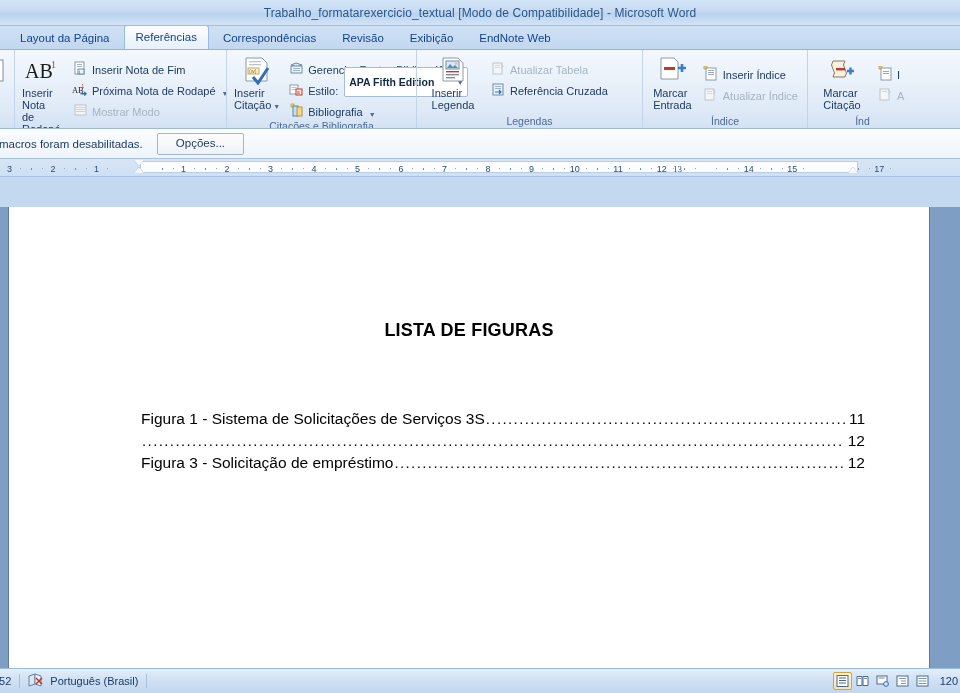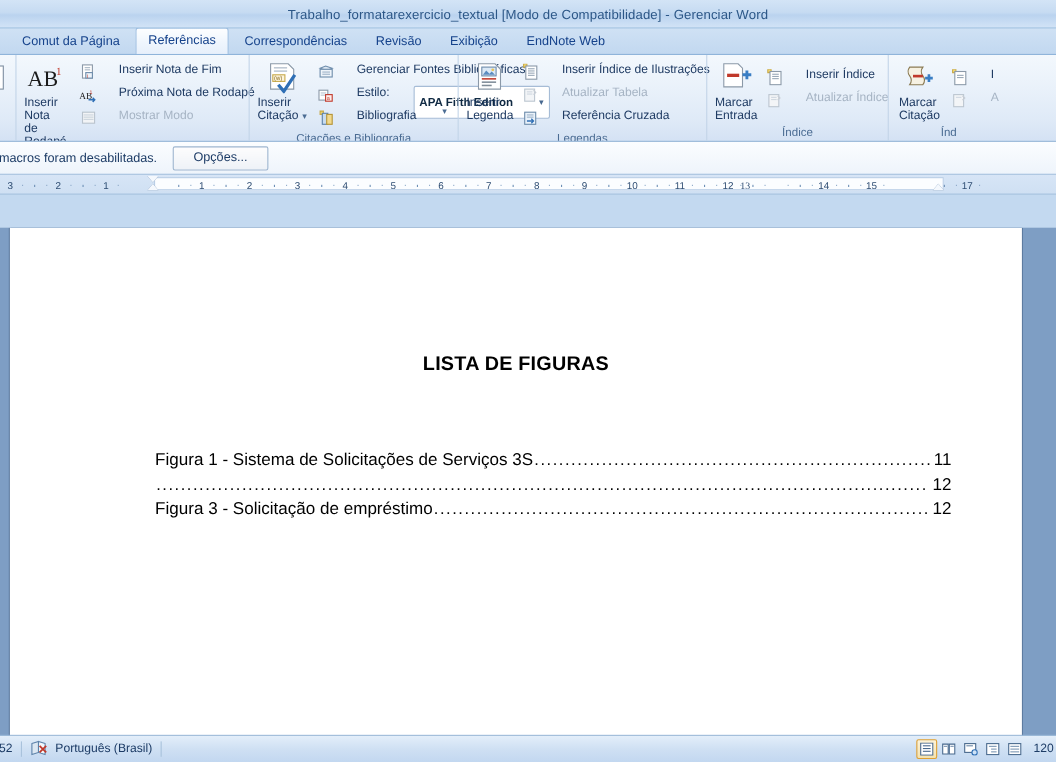--- a/index.html
+++ b/index.html
@@ -63,21 +63,21 @@
   .bigbtn{
     width:64px;display:flex;flex-direction:column;align-items:center;
     padding:2px 2px 0;cursor:default;
   }
   .bigbtn .lbl{font-size:11px;color:#1f3b63;line-height:12px;margin-top:2px;}
   .bigicon{height:28px;display:flex;align-items:center;justify-content:center;}
 
   
   .smallcol{display:flex;flex-direction:column;justify-content:flex-start;padding-top:1px;}
   .smallbtn{
-    height:19px;display:flex;align-items:flex-start;gap:20px;padding:0 3px;white-space:nowrap;
+    height:19px;display:flex;align-items:flex-end;gap:4px;padding:0 3px;white-space:nowrap;
     font-size:11px;color:#1f3b63;border:1px solid transparent;border-radius:2px;
   }
   .smallbtn.disabled{color:#a6b4c4;}
   .smallbtn .si{width:16px;height:16px;display:inline-flex;align-items:center;justify-content:center;flex:none;}
   .caret{font-size:7px;color:#4b6c93;margin-left:2px;}
 
   .combo{
     height:30px;border:1px solid #a6bcd6;background:#fff;border-radius:2px;
     display:inline-flex;align-items:center;width:124px;box-sizing:border-box;
     font-size:11px;color:#102a43;padding:0 0 0 4px;margin-left:2px;
@@ -185,25 +185,25 @@
   .zoomtxt{margin-left:8px;margin-right:2px;font-size:11px;color:#1d3c66;}
 
   .cut-left{margin-left:-26px;}
 </style>
 </head>
 <body>
 
 <div class="app">
 
   <div class="titlebar">
-    <span class="title">Trabalho_formatarexercicio_textual [Modo de Compatibilidade] - Gerenciar Word</span>
+    <span class="title">Trabalho_formatarexercicio_textual [Modo de Compatibilidade] - Microsoft Word</span>
   </div>
 
   <div class="tabstrip">
-    <div class="tab">Comut da Página</div>
+    <div class="tab">Layout da Página</div>
     <div class="tab active">Referências</div>
     <div class="tab">Correspondências</div>
     <div class="tab">Revisão</div>
     <div class="tab">Exibição</div>
     <div class="tab">EndNote Web</div>
   </div>
 
   <div class="ribbon">
 
     <div class="group cut-left" style="width:40px;">
@@ -354,33 +354,20 @@
               <rect x="7" y="17" width="13" height="1.4" fill="#7f8c98"></rect>
               <rect x="7" y="20" width="9" height="1.4" fill="#7f8c98"></rect>
             </svg>
           </div>
           <div class="lbl">
             <span>Inserir</span><br>
             <span>Legenda</span>
           </div>
         </div>
         <div class="smallcol" style="margin-left:2px;">
-          <div class="smallbtn">
-            <span class="si">
-              <svg width="15" height="15" viewBox="0 0 15 15">
-                <path d="M1 0 l3 0 l0 3 l-3 0 z" fill="#f5d96b" stroke="#c7a94a"></path>
-                <rect x="3" y="2" width="10" height="12" fill="#fff" stroke="#8b99a8"></rect>
-                <rect x="5" y="4" width="6" height="1" fill="#9aa9b8"></rect>
-                <rect x="5" y="6" width="6" height="1" fill="#9aa9b8"></rect>
-                <rect x="5" y="8" width="6" height="1" fill="#9aa9b8"></rect>
-                <rect x="5" y="10" width="6" height="1" fill="#9aa9b8"></rect>
-              </svg>
-            </span>
-            <span>Inserir Índice de Ilustrações</span>
-          </div>
           <div class="smallbtn disabled">
             <span class="si">
               <svg width="15" height="15" viewBox="0 0 15 15">
                 <rect x="2" y="2" width="9" height="11" fill="#f3f5f7" stroke="#bcc6d0"></rect>
                 <rect x="4" y="4" width="5" height="1" fill="#d0d8e0"></rect>
                 <rect x="4" y="6" width="5" height="1" fill="#d0d8e0"></rect>
                 <path d="M10 3 l2 2 l-2 2" stroke="#c8ced6" stroke-width="1.2" fill="none"></path>
               </svg>
             </span>
             <span>Atualizar Tabela</span>

